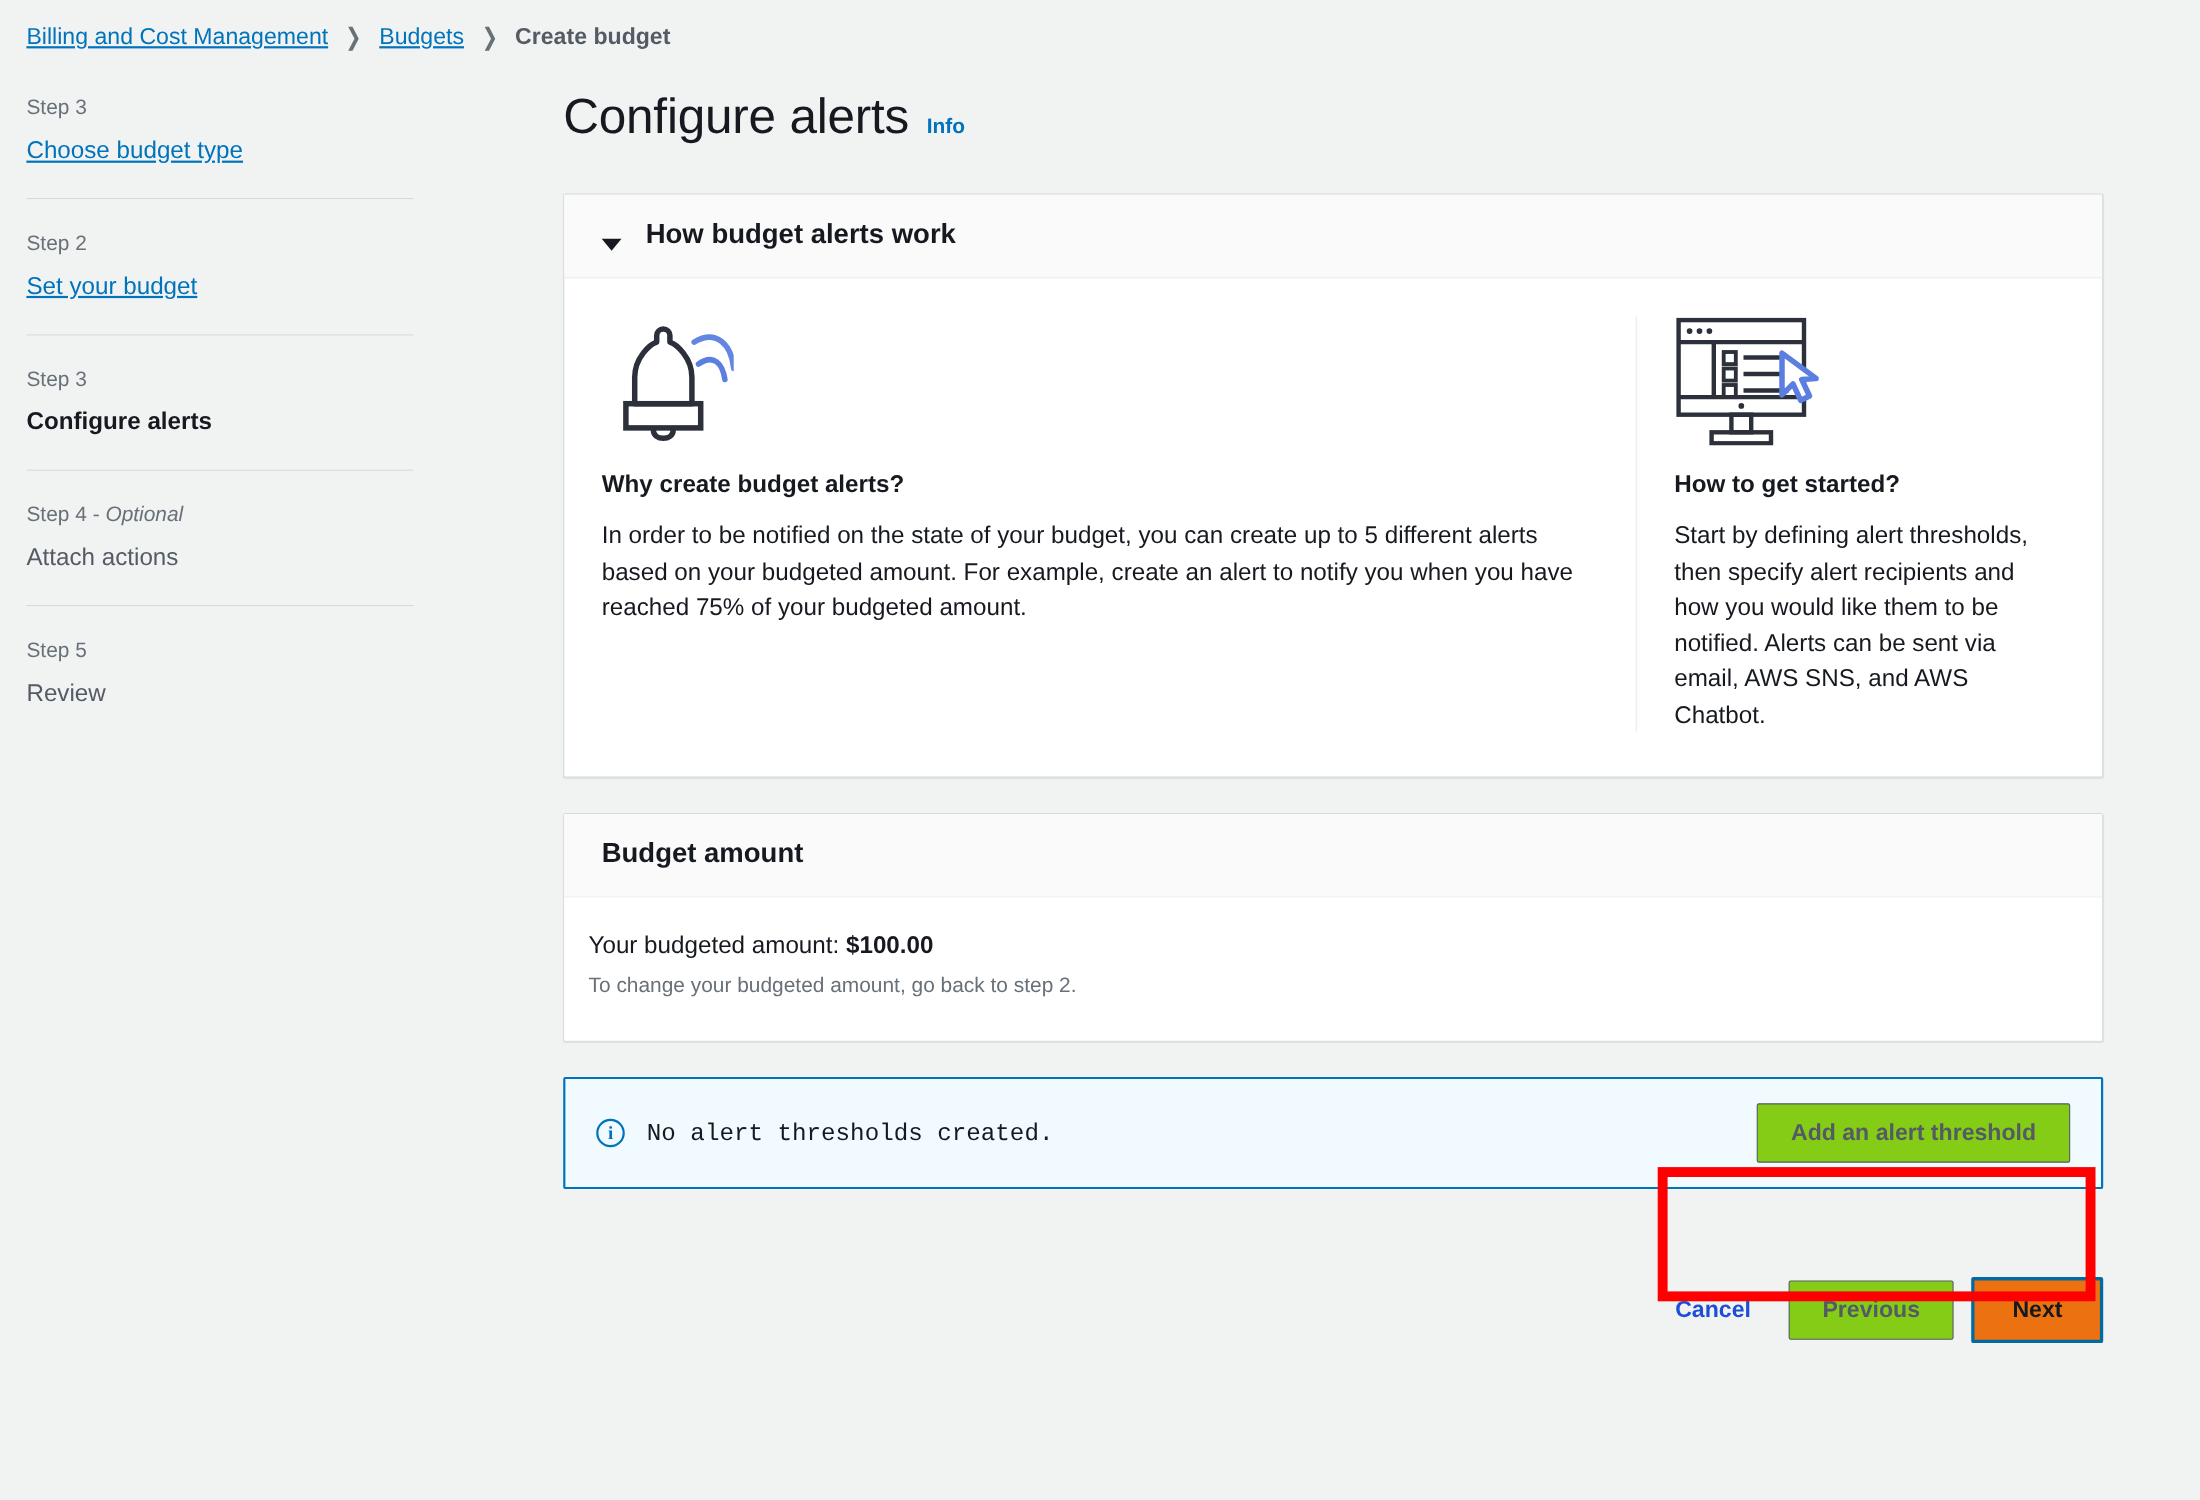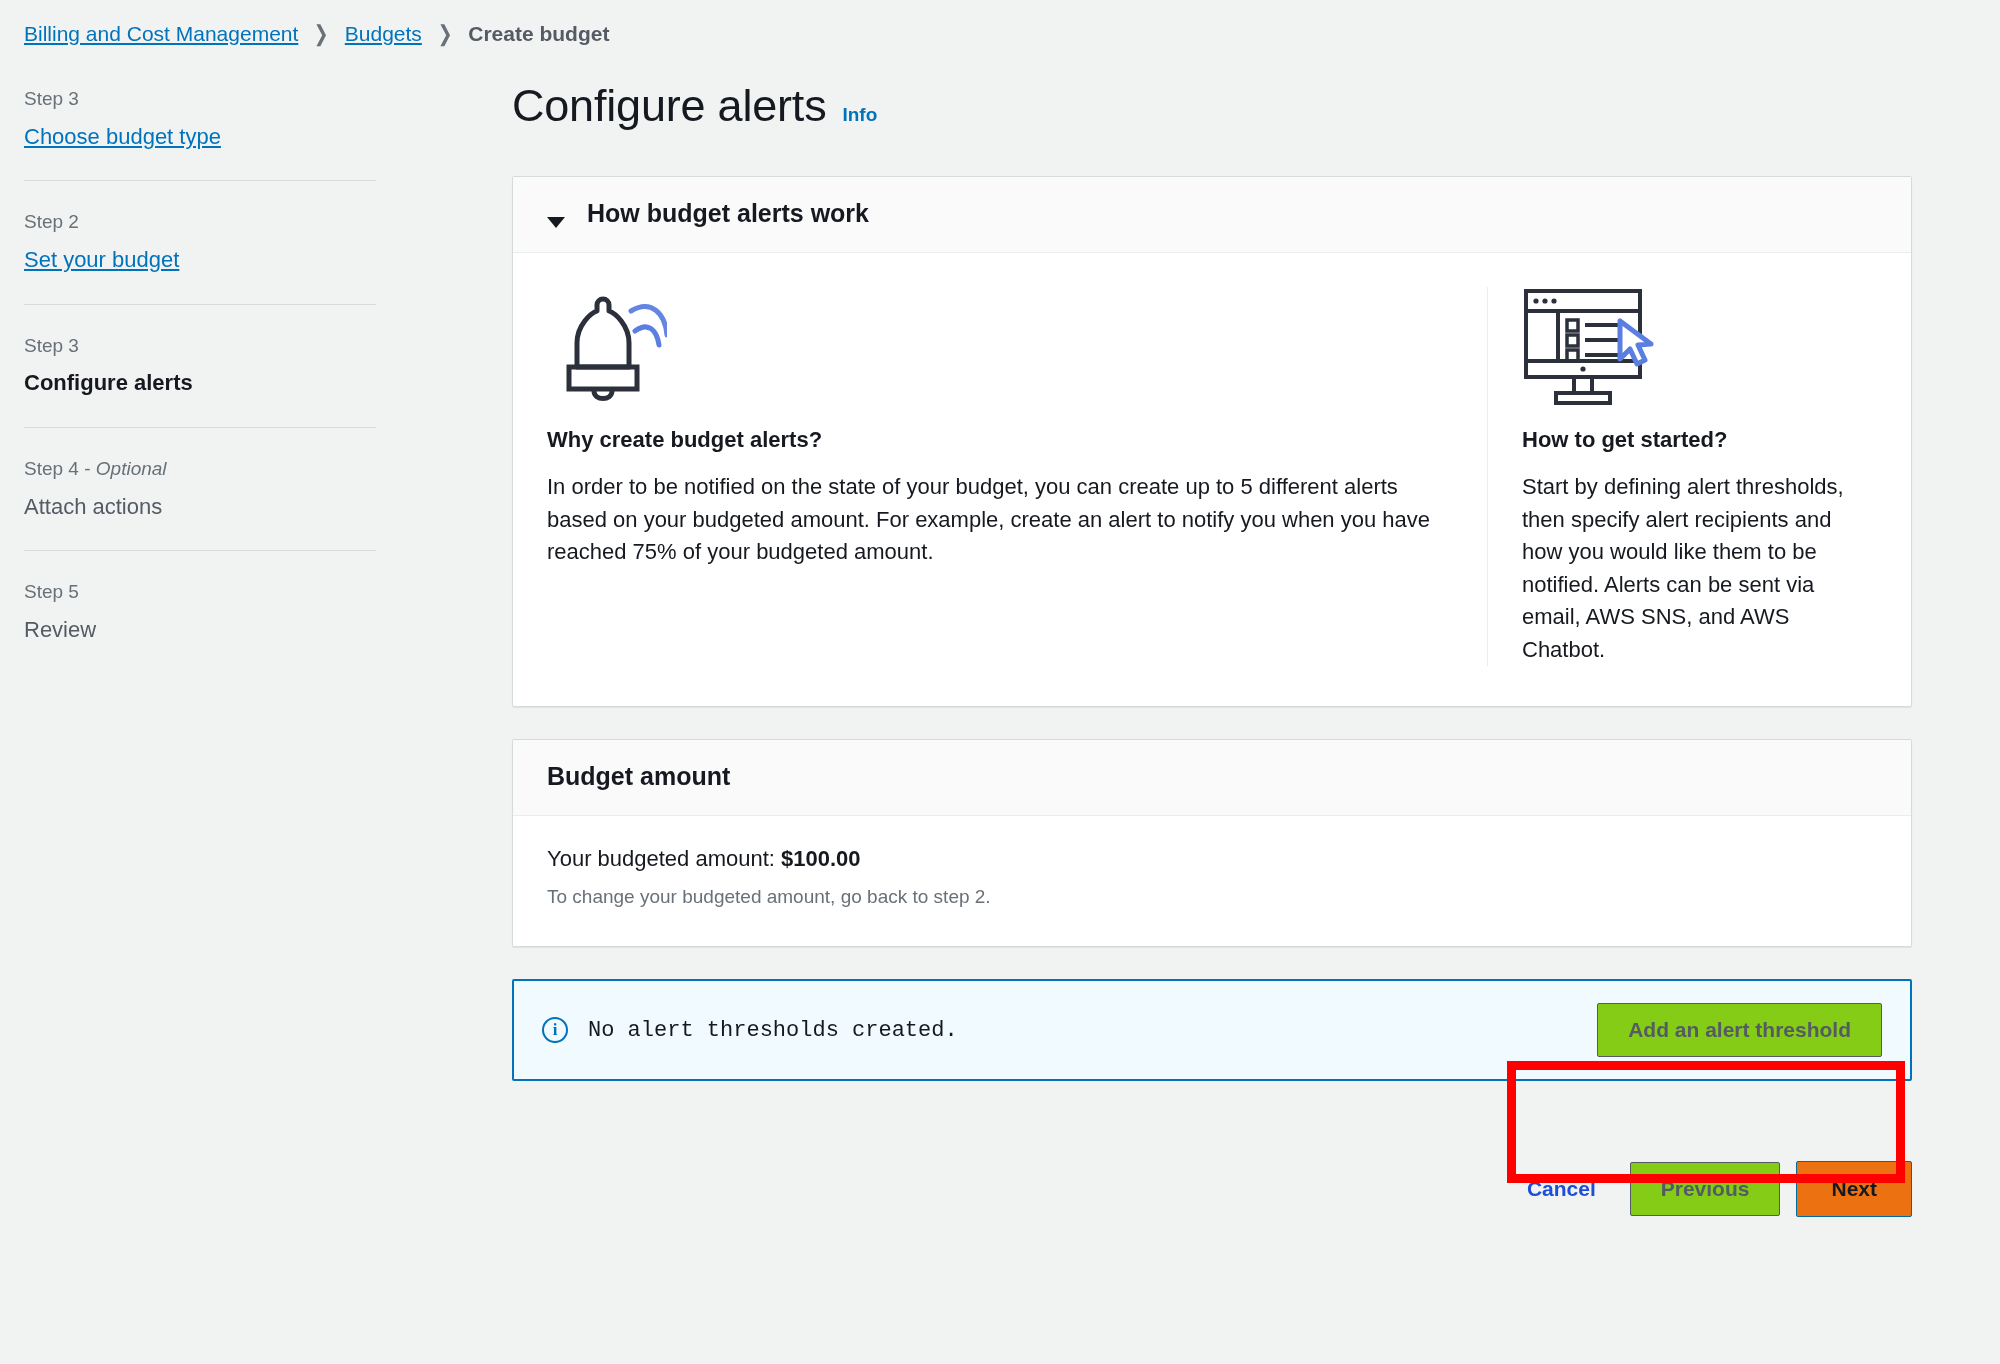--- a/index.html
+++ b/index.html
@@ -162,21 +162,21 @@
     margin-bottom: 18px;
   }
   .col-text {
     font-size: 22px;
     line-height: 1.48;
     color: #16191f;
   }
 
   
   .budget-body {
-    padding: 30px 34px 38px 34px;
+    padding: 30px 34px 38px 22px;
     background: #ffffff;
   }
   .budget-line {
     font-size: 22px;
     color: #16191f;
     margin-bottom: 14px;
   }
   .budget-line b { font-weight: 700; }
   .budget-sub {
     font-size: 19px;
@@ -232,21 +232,21 @@
     white-space: nowrap;
   }
   .btn-normal {
     background: #84cc16;
     border: 1px solid #545b64;
     color: #545b64;
     padding: 14px 30px;
   }
   .btn-primary {
     background: #ec7211;
-    border: 1px solid #0369a1;
+    border: 3px solid #0369a1;
     color: #16191f;
     padding: 15px 34px;
   }
   .btn-link {
     background: transparent;
     border: none;
     color: #1d4ed8;
     padding: 14px 18px;
   }
 

